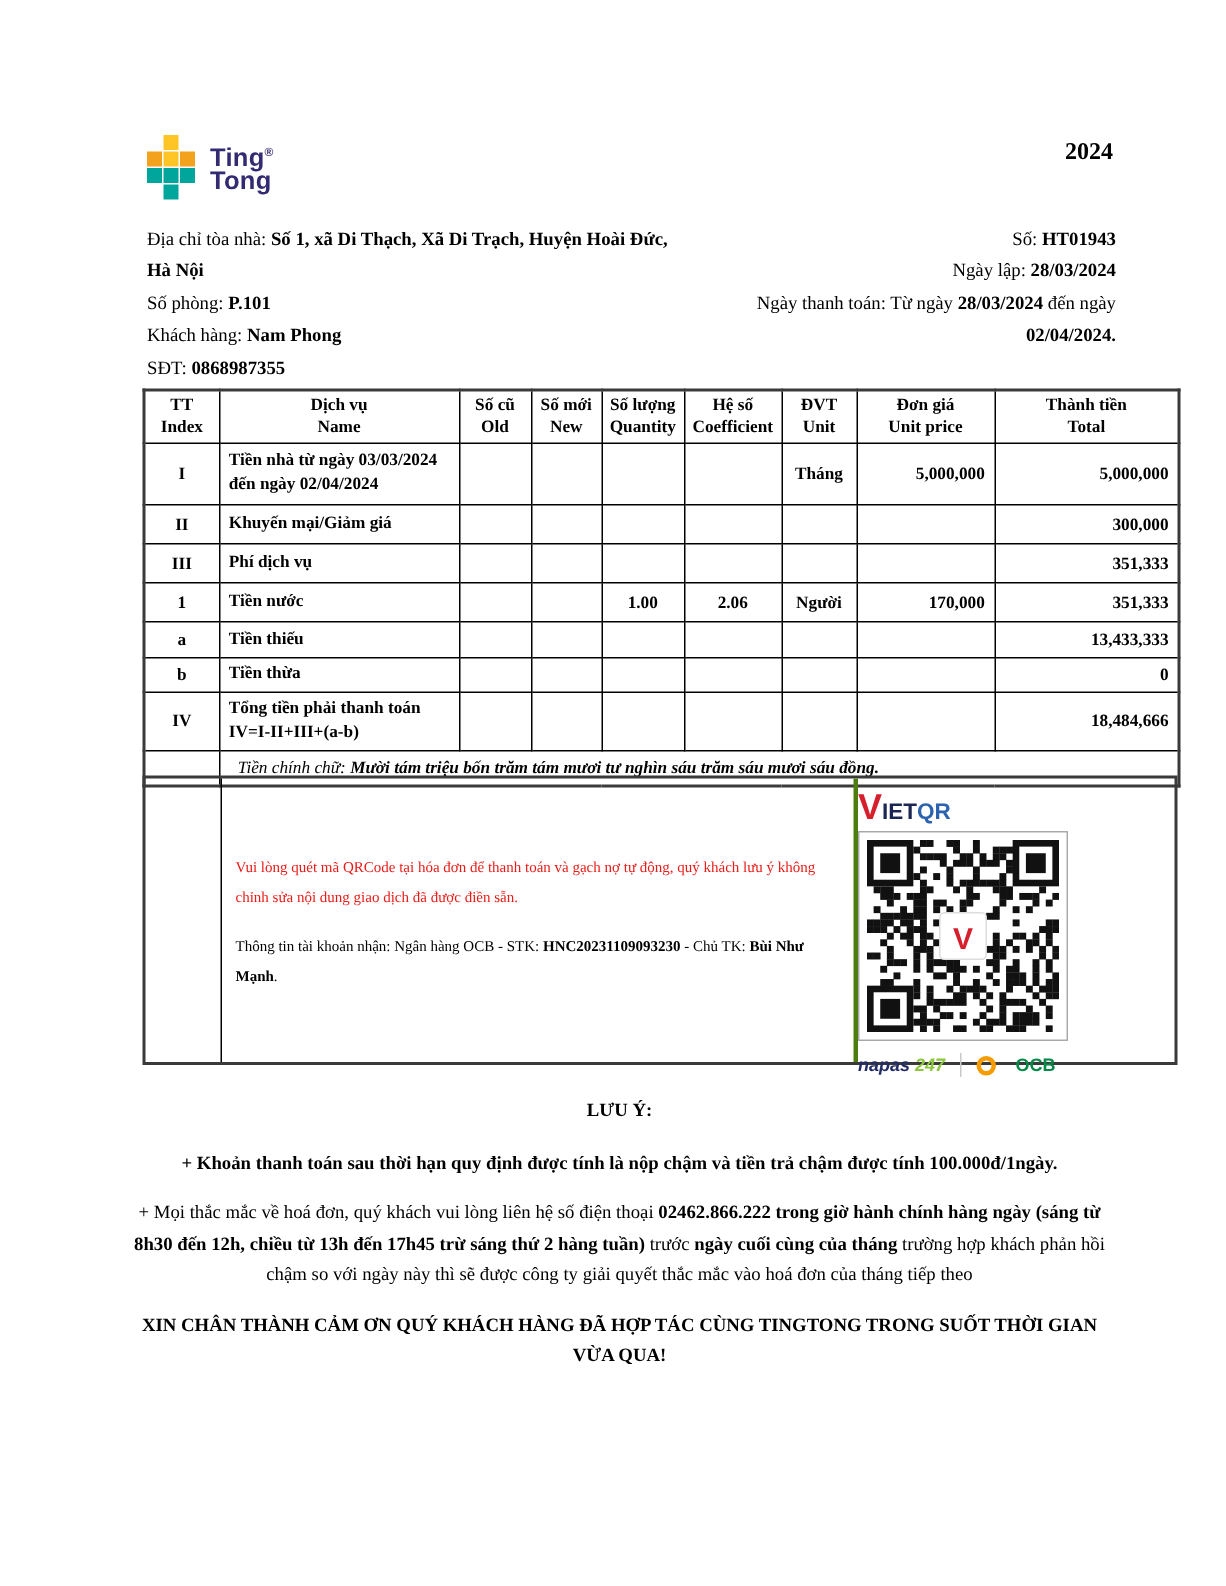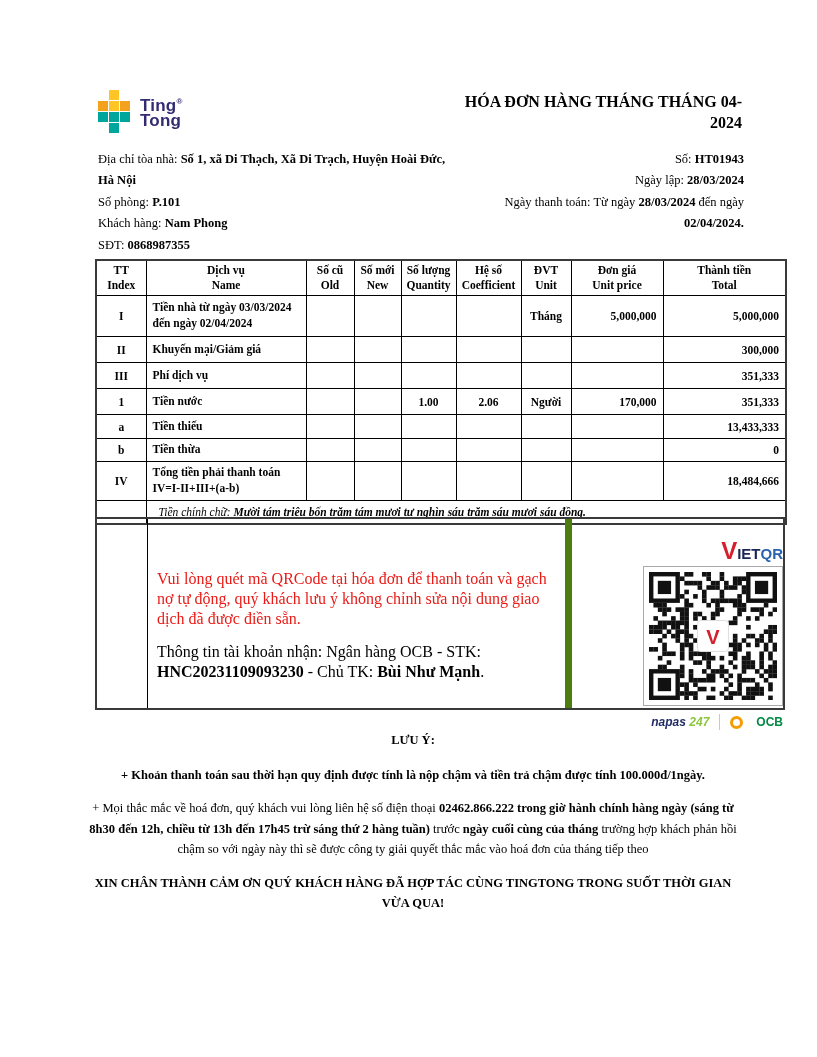--- a/index.html
+++ b/index.html
@@ -46,25 +46,25 @@
   table.inv td.col7,table.inv td.col8{text-align:right;padding-right:6px;}
   tr.words-row td{height:20px;}
   .words-cell{font-style:italic;padding-left:12px !important;}
   .words-cell .lbl{font-weight:normal;}
   .words-cell .val{font-weight:bold;}
 
   
   .qr-box{position:absolute;left:95px;top:517px;width:690px;height:193px;
           border:2px solid #3a3a3a;display:flex;box-sizing:border-box;}
   .qr-left{width:50px;border-right:1px solid #000;}
-  .qr-mid{width:424px;border-right:7px solid #4d7c0f;box-sizing:border-box;
-          padding:50px 14px 0 9px;font-size:16px;line-height:20px;}
+  .qr-mid{width:424px;border-right:3px solid #4d7c0f;box-sizing:border-box;
+          padding:50px 14px 0 9px;font-size:10px;line-height:20px;}
   .qr-mid .red{color:var(--note-red);margin:0 0 13px 0;}
   .qr-mid .acct{margin:0;}
-  .qr-right{flex:1;display:flex;flex-direction:column;align-items:flex-end;padding-top:20px;}
+  .qr-right{flex:1;display:flex;flex-direction:column;align-items:flex-start;padding-top:8px;}
   .vietqr{font-family:"Liberation Sans",sans-serif;font-weight:bold;line-height:24px;}
   .vietqr .v{color:var(--vietqr-red);font-size:24px;}
   .vietqr .iet{color:var(--vietqr-navy);font-size:15px;}
   .vietqr .qrl{color:var(--vietqr-blue);font-size:15px;}
   .qr-frame{width:128px;height:128px;padding:5px;border:1px solid #aaa;background:#fff;}
   .pay-logos{display:flex;align-items:center;gap:10px;margin-top:8px;
              font-family:"Liberation Sans",sans-serif;font-size:12px;font-weight:bold;}
   .napas{font-style:italic;color:var(--napas-navy);}
   .napas .n247{color:var(--napas-green);}
   .pay-div{width:1px;height:16px;background:#c9c9c9;}
@@ -98,21 +98,20 @@
         <div class="sq t"></div>
         <div class="sq e"></div>
     </div>
     <div class="logo-text">
       <div><span>Ting</span><sup>®</sup></div>
       <div>Tong</div>
     </div>
   </div>
 
   <div class="title">
-    <div>HÓA ĐƠN HÀNG THÁNG THÁNG 04-</div>
     <div>2024</div>
   </div>
 
   <div class="info">
     <div class="left">
       <div>
         <span>Địa chỉ tòa nhà: </span><b>Số 1, xã Di Thạch, Xã Di Trạch, Huyện Hoài Đức,</b><br>
         <b>Hà Nội</b>
       </div>
       <div>

